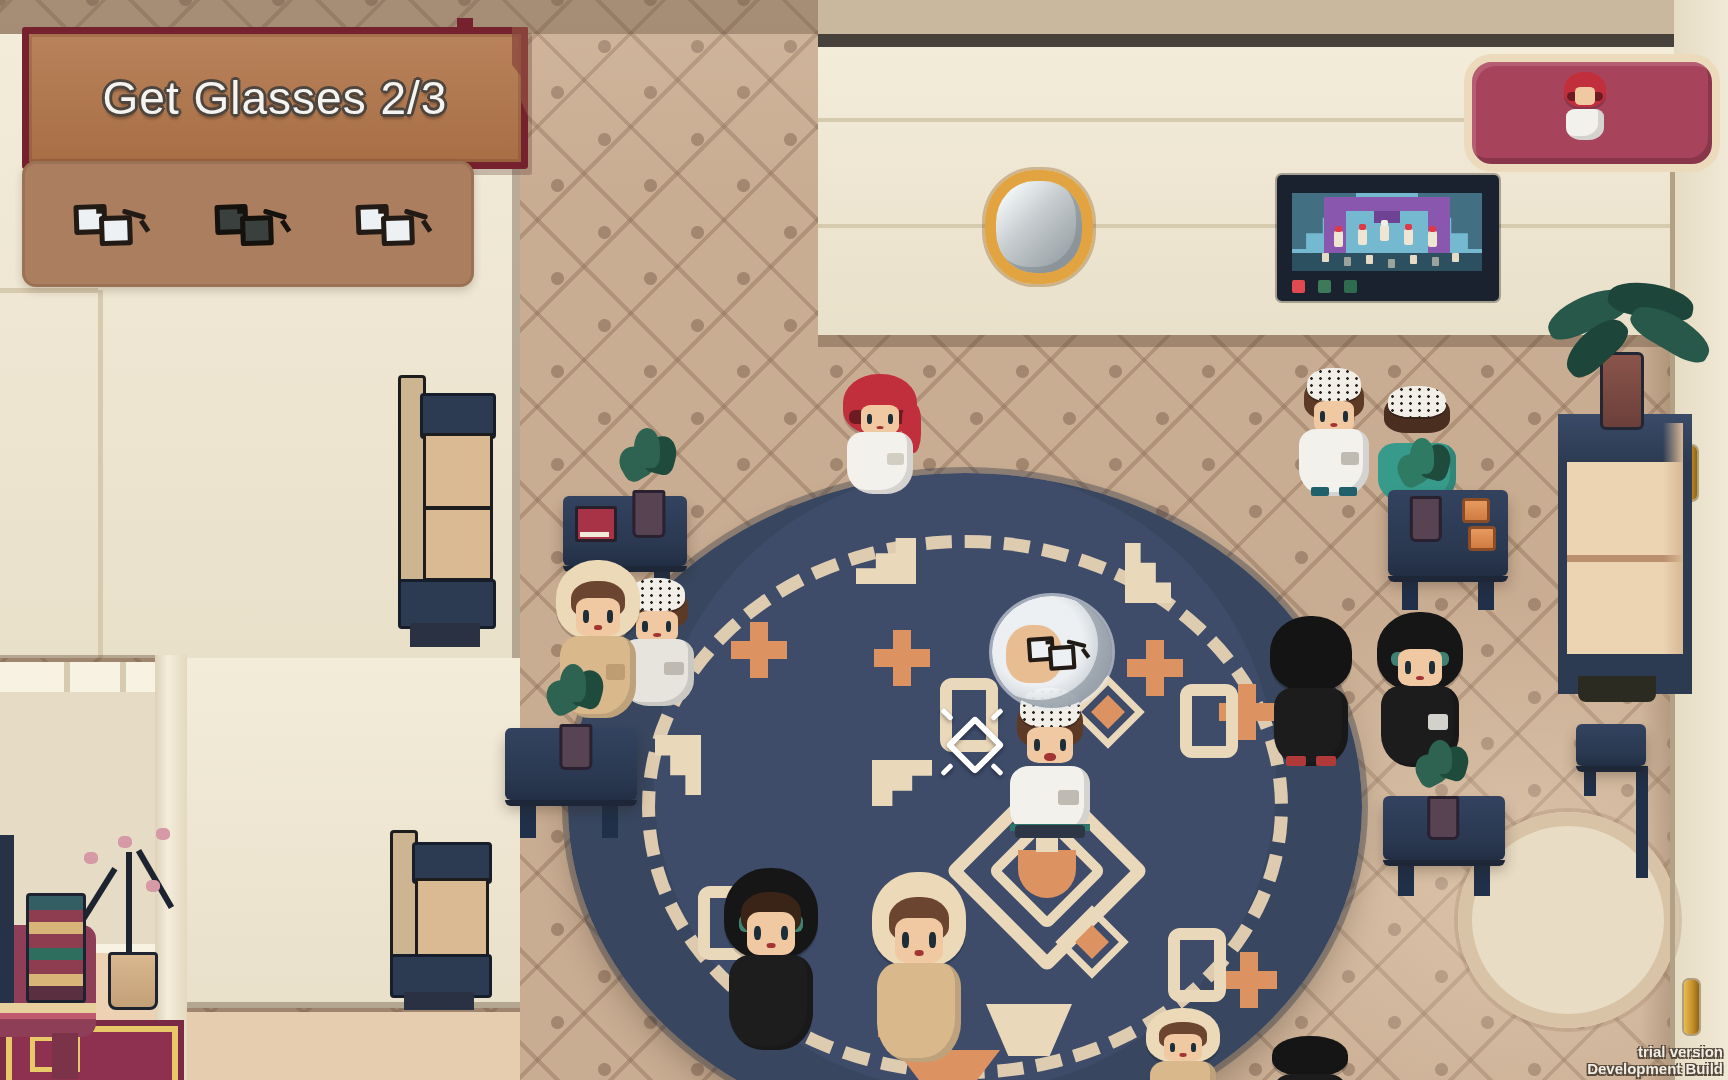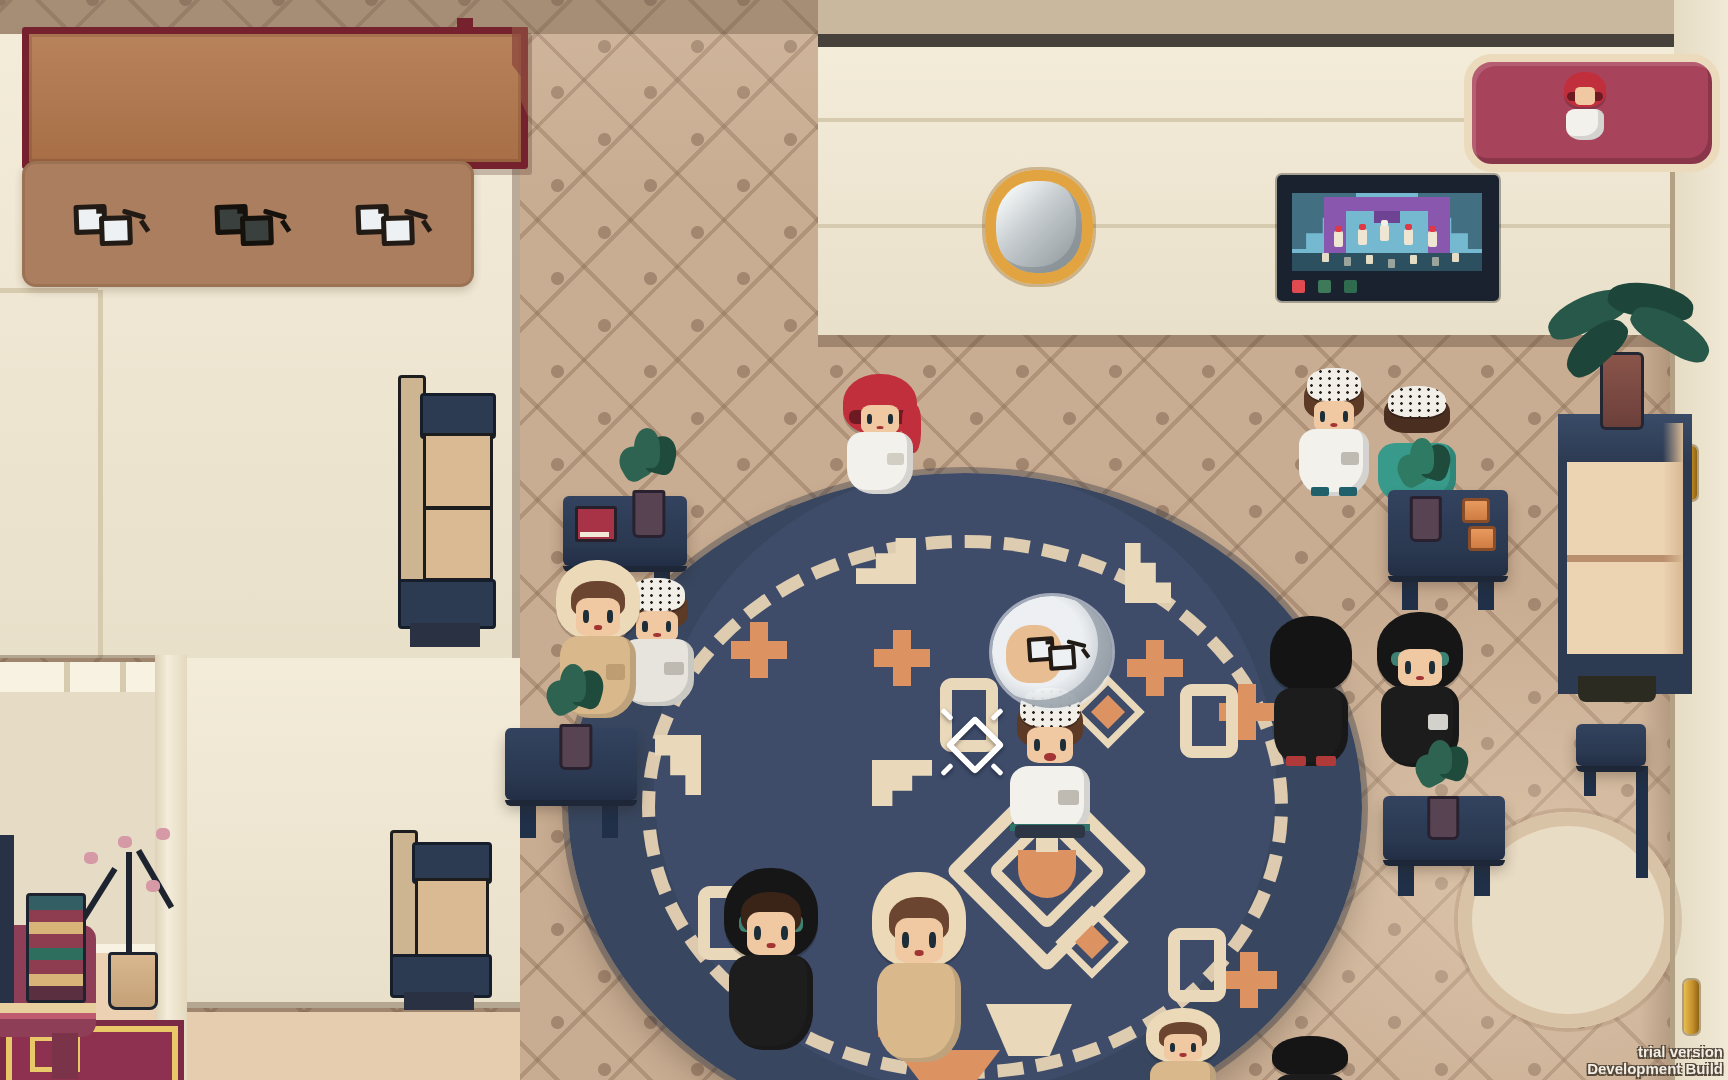--- a/index.html
+++ b/index.html
@@ -368,20 +368,21 @@
     <div class="dia"></div>
     <div class="tick" style="left:-4px;top:-2px;transform:rotate(45deg);"></div>
     <div class="tick" style="right:-4px;top:-2px;transform:rotate(-45deg);"></div>
     <div class="tick" style="left:-4px;bottom:-2px;transform:rotate(-45deg);"></div>
     <div class="tick" style="right:-4px;bottom:-2px;transform:rotate(45deg);"></div>
   </div>
 
   <div class="quest">
     <div class="notch"></div>
     <div class="fold"></div>
+    <span class="quest-label">Get Glasses 2/3</span>
   </div>
   <div class="qpanel" id="qpanel">
       <div style="position: relative; width: 90px; height: 70px;">
         <div class="gl" style="left: 8px; top: 6px; transform: rotate(-14deg);">
           <i class="l1" style="background: rgb(238, 241, 243); border-color: rgb(34, 27, 21);"></i>
           <i class="l2" style="background: rgb(238, 241, 243); border-color: rgb(34, 27, 21);"></i>
           <i class="br" style="background: rgb(34, 27, 21);"></i>
           <i class="a1" style="background: rgb(34, 27, 21);"></i>
           <i class="a2" style="background: rgb(34, 27, 21);"></i>
         </div>

